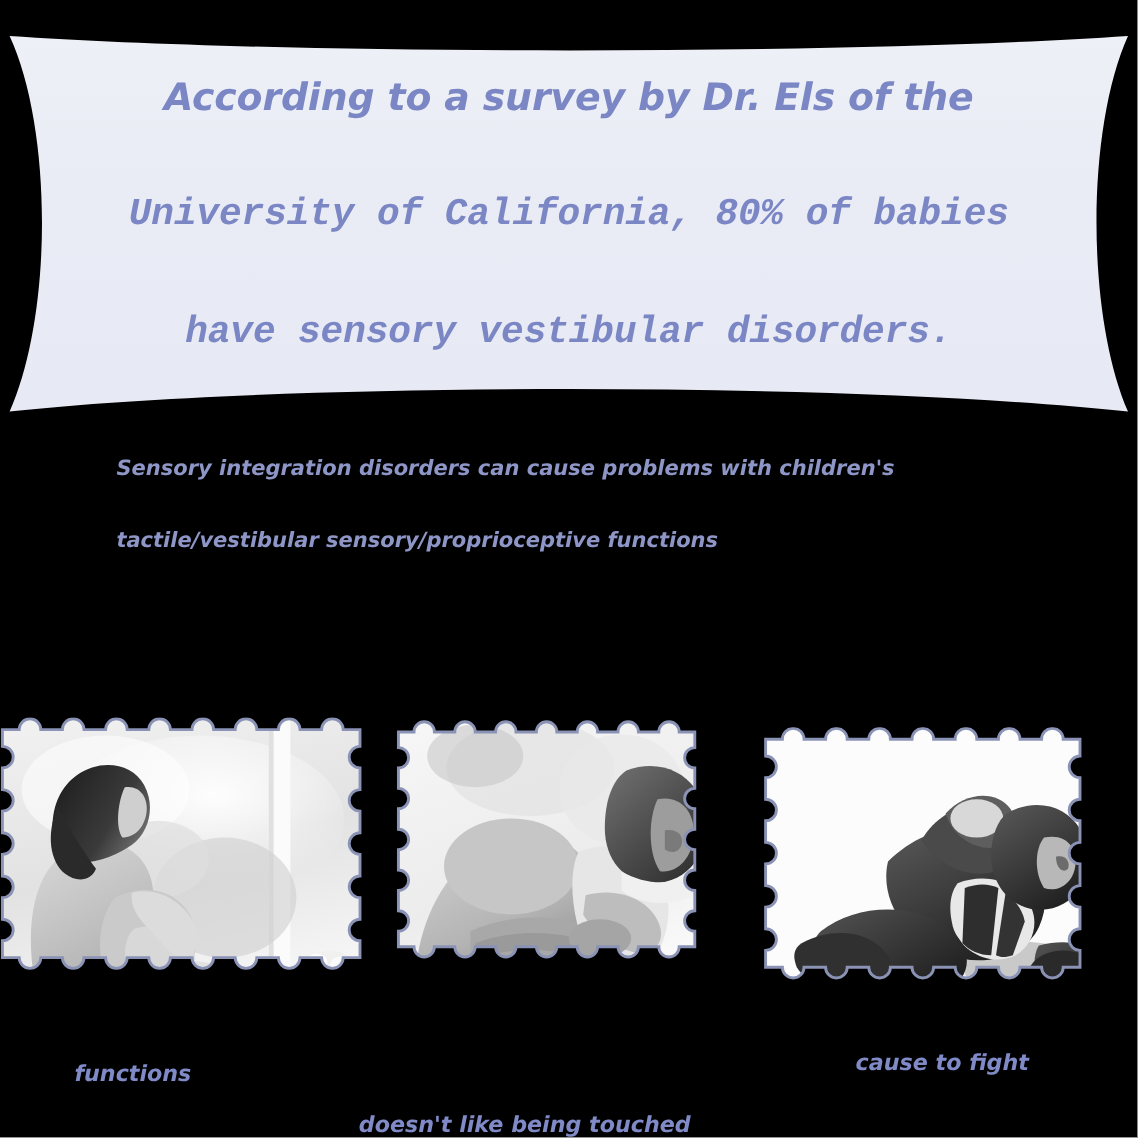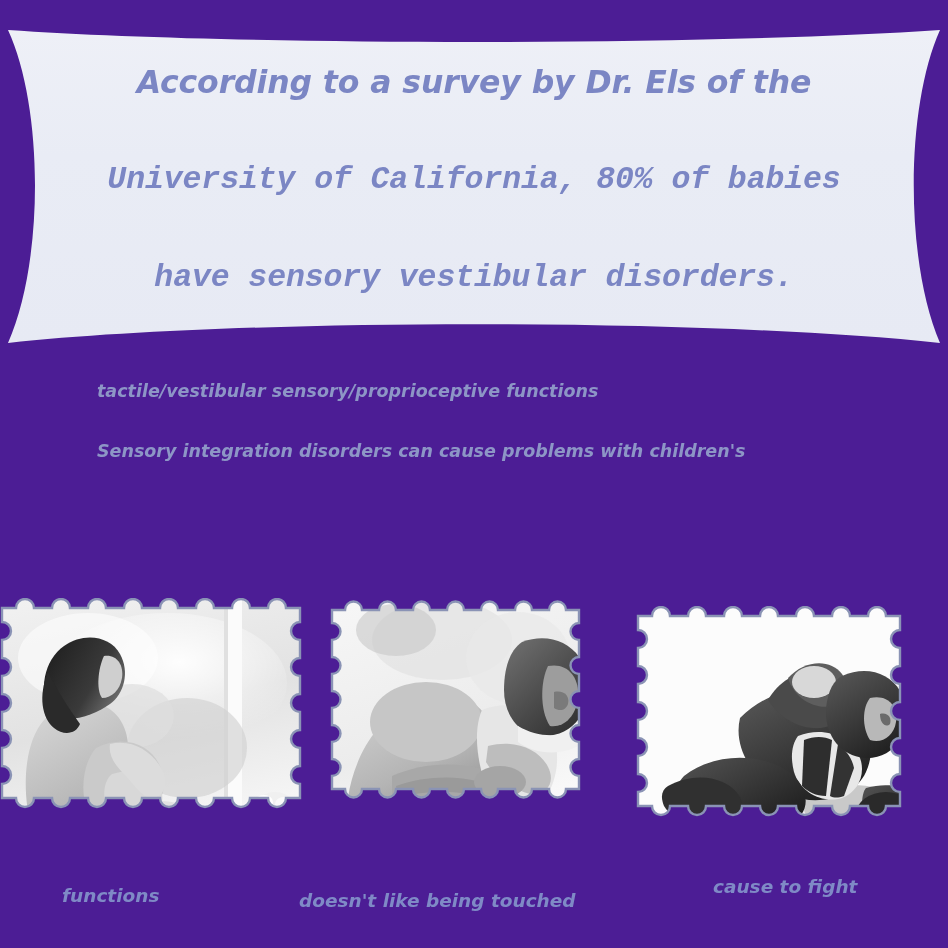--- a/index.html
+++ b/index.html
@@ -9,21 +9,21 @@
     background: #ffffff;
   }
   body {
     font-family: "DejaVu Sans", "Liberation Sans", sans-serif;
   }
 
   .page {
     position: relative;
     width: 948px;
     height: 948px;
-    background: #4c1d95;
+    background: #000000;
     overflow: hidden;
   }
 
   
   .hero {
     position: absolute;
     left: 0;
     top: 0;
     width: 948px;
     height: 360px;
@@ -123,21 +123,21 @@
     position: absolute;
     font-style: italic;
     font-weight: bold;
     font-size: 18.5px;
     line-height: 1;
     color: #7f8ac6;
     white-space: nowrap;
     margin: 0;
   }
   .caption-1 { left: 62px;  top: 887px; }
-  .caption-2 { left: 299px; top: 892px; }
+  .caption-2 { left: 299px; top: 929px; }
   .caption-3 { left: 713px; top: 878px; }
 </style>
 </head>
 <body>
 
 <div class="page">
 
   <div class="hero">
     <svg class="hero-shape" viewBox="0 0 948 360" preserveAspectRatio="none">
       <defs>
@@ -155,22 +155,22 @@
     </svg>
 
     <div class="hero-text">
       <p class="hero-line">According to a survey by Dr. Els of the</p>
       <p class="hero-line">University of California, 80% of babies</p>
       <p class="hero-line">have sensory vestibular disorders.</p>
     </div>
   </div>
 
   <div class="subtext">
+    <p class="subtext-line">Sensory integration disorders can cause problems with children's</p>
     <p class="subtext-line">tactile/vestibular sensory/proprioceptive functions</p>
-    <p class="subtext-line">Sensory integration disorders can cause problems with children's</p>
   </div>
 
 
   <div class="gallery">
 
     <div class="stamp stamp-1">
       <svg class="stamp-svg" viewBox="0 0 320 252" preserveAspectRatio="none">
         <defs>
           <clipPath id="clip1">
             <path d="M 10,10

